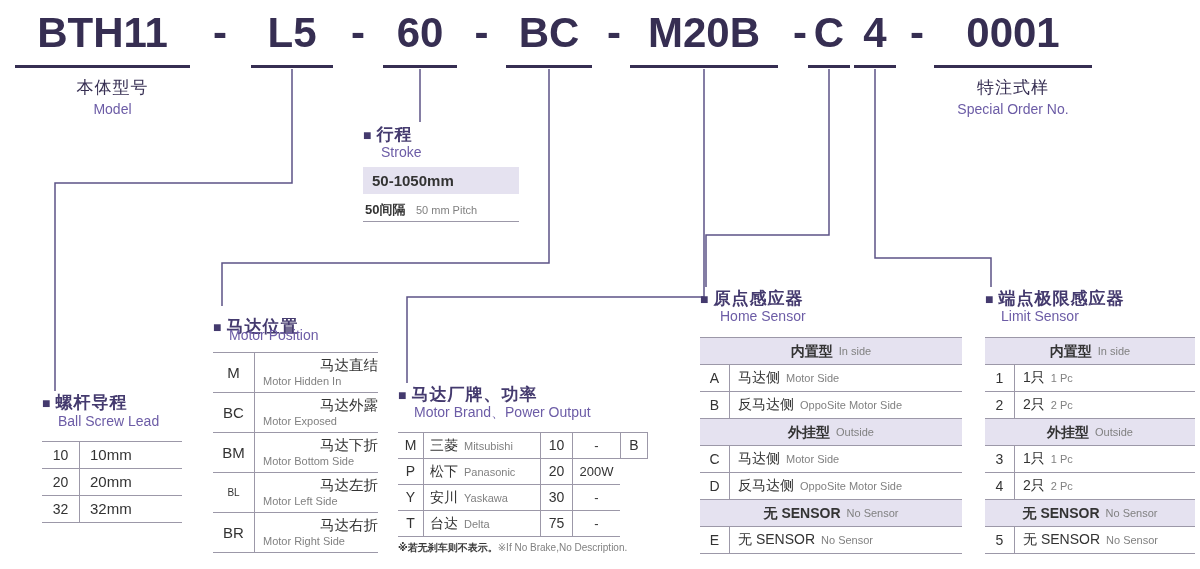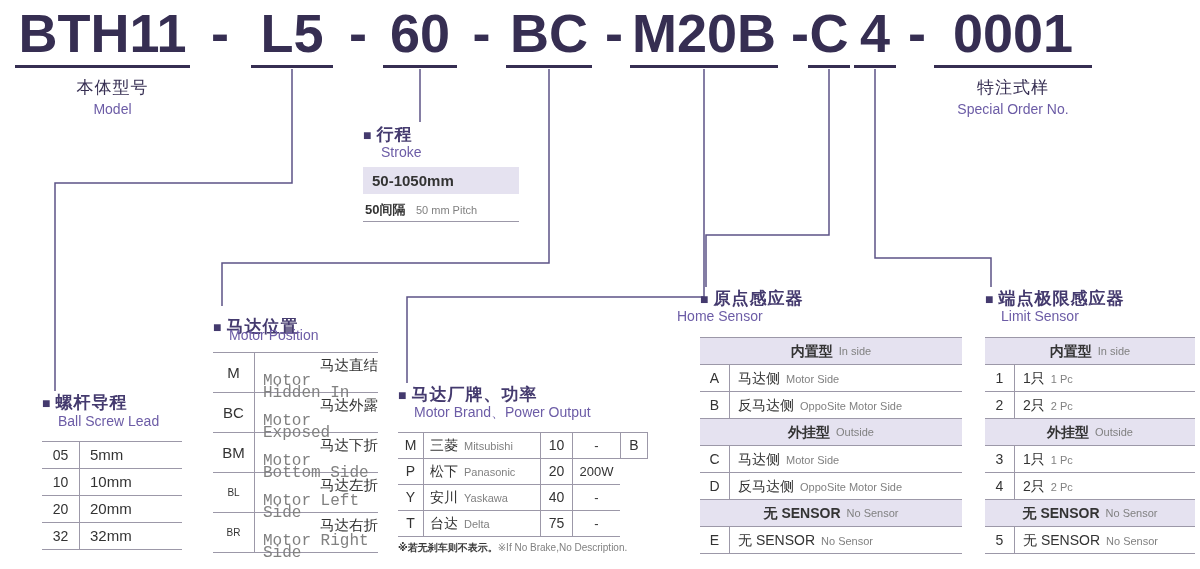--- a/index.html
+++ b/index.html
@@ -5,43 +5,43 @@
   :root{
     --dark:#362e52; --pzh:#443a6e; --pen:#6c5ca6; --hbg:#e5e2f0;
     --bd:#9c98a8; --txt:#333333; --sub:#818181; --line:#5c5386;
   }
   *{box-sizing:border-box;}
   body{margin:0;background:#fff;}
   .canvas{position:relative;width:1200px;height:569px;background:#fff;overflow:hidden;
           font-family:"Liberation Sans","DejaVu Sans",sans-serif;}
   svg.lines{position:absolute;left:0;top:0;}
   .seg,.dash{position:absolute;top:4px;height:64px;line-height:58px;text-align:center;
-             font-size:54px;font-weight:bold;color:var(--dark);}
+             font-size:42px;font-weight:bold;color:var(--dark);}
   .seg{border-bottom:3px solid var(--dark);}
   .lblblk{position:absolute;text-align:center;}
   .lbl-zh{font-size:17px;font-weight:normal;color:var(--dark);letter-spacing:1px;}
   .lbl-en{font-size:14px;color:var(--pen);margin-top:2px;}
   .sec-zh{position:absolute;font-size:17px;font-weight:bold;color:var(--pzh);letter-spacing:1px;white-space:nowrap;}
   .bullet{font-size:14px;margin-right:4px;}
   .sec-en{position:absolute;font-size:14px;color:var(--pen);white-space:nowrap;}
   .tbl{position:absolute;border-top:1px solid var(--bd);}
   .trow{display:flex;border-bottom:1px solid var(--bd);}
-  .h27{height:27px;line-height:26px;}
+  .h27{height:27px;line-height:26px;align-items:flex-end;}
   .h26{height:26px;line-height:25px;}
   .h40{height:40px;}
   .c-code{flex:none;text-align:center;border-right:1px solid var(--bd);font-size:14px;color:var(--txt);}
   .c-fill{flex:1;padding-left:10px;font-size:15px;color:var(--txt);}
   .c-desc{flex:1;padding-left:8px;white-space:nowrap;}
   .zh{font-size:14px;color:var(--txt);}
   .en-sm{font-size:11px;color:var(--sub);margin-left:6px;}
   .hdr{background:var(--hbg);justify-content:center;}
   .hdr .zh{font-weight:bold;}
   .mp-desc{flex:1;padding:3px 0 0 8px;}
   .mp-zh{font-size:14.5px;color:var(--txt);line-height:19px;text-align:right;}
-  .mp-en{font-size:16px;color:var(--sub);line-height:12px;font-family:Liberation Mono, monospace;}
+  .mp-en{font-size:11px;color:var(--sub);line-height:12px;}
   .c-brand{flex:none;width:116px;padding-left:6px;font-size:14px;color:var(--txt);white-space:nowrap;}
   .c-pc{flex:none;width:32px;text-align:center;border-left:1px solid var(--bd);font-size:14px;color:var(--txt);}
   .c-pw{flex:none;width:48px;text-align:center;border-left:1px solid var(--bd);font-size:13px;color:var(--txt);}
   .c-brake{flex:none;width:28px;text-align:center;border-left:1px solid var(--bd);border-right:1px solid var(--bd);font-size:14px;color:var(--txt);}
   .stroke-range{position:absolute;width:156px;height:27px;line-height:27px;background:var(--hbg);
                 font-size:15px;font-weight:bold;color:var(--txt);padding-left:9px;}
   .stroke-pitch{position:absolute;width:156px;height:26px;line-height:25px;border-bottom:1px solid var(--bd);padding-left:2px;white-space:nowrap;}
   .zh-sm{font-size:13px;font-weight:bold;color:var(--txt);}
   .note{position:absolute;font-size:10px;white-space:nowrap;}
   .note .nzh{color:#3a3a3a;font-weight:bold;}
@@ -94,24 +94,20 @@
     <span class="zh-sm">50间隔</span>
     <span class="en-sm">50 mm Pitch</span>
   </div>
 
   <div class="sec-zh" style="left:42px;top:391px">
     <span class="bullet">■</span><span>螺杆导程</span>
   </div>
   <div class="sec-en" style="left:58px;top:413px">Ball Screw Lead</div>
   <div class="tbl" style="left:42px;top:441px;width:140px">
     <div class="trow h27">
-      <div class="c-code" style="width:38px">05</div>
-      <div class="c-fill">5mm</div>
-    </div>
-    <div class="trow h27">
       <div class="c-code" style="width:38px">10</div>
       <div class="c-fill">10mm</div>
     </div>
     <div class="trow h27">
       <div class="c-code" style="width:38px">20</div>
       <div class="c-fill">20mm</div>
     </div>
     <div class="trow h27">
       <div class="c-code" style="width:38px">32</div>
       <div class="c-fill">32mm</div>
@@ -145,21 +141,21 @@
       </div>
     </div>
     <div class="trow h40">
       <div class="c-code" style="width:42px;line-height:40px;font-size:10px">BL</div>
       <div class="mp-desc">
         <div class="mp-zh">马达左折</div>
         <div class="mp-en">Motor Left Side</div>
       </div>
     </div>
     <div class="trow h40">
-      <div class="c-code" style="width:42px;line-height:40px;font-size:10px">BR</div>
+      <div class="c-code" style="width:42px;line-height:40px;font-size:15px">BR</div>
       <div class="mp-desc">
         <div class="mp-zh">马达右折</div>
         <div class="mp-en">Motor Right Side</div>
       </div>
     </div>
   </div>
 
   <div class="sec-zh" style="left:398px;top:383px">
     <span class="bullet">■</span><span>马达厂牌、功率</span>
   </div>
@@ -180,40 +176,40 @@
         <span class="zh">松下</span><span class="en-sm">Panasonic</span>
       </div>
       <div class="c-pc">20</div>
       <div class="c-pw">200W</div>
     </div>
     <div class="trow h26" style="width:222px">
       <div class="c-code" style="width:26px">Y</div>
       <div class="c-brand">
         <span class="zh">安川</span><span class="en-sm">Yaskawa</span>
       </div>
-      <div class="c-pc">40</div>
+      <div class="c-pc">30</div>
       <div class="c-pw">-</div>
     </div>
     <div class="trow h26" style="width:222px">
       <div class="c-code" style="width:26px">T</div>
       <div class="c-brand">
         <span class="zh">台达</span><span class="en-sm">Delta</span>
       </div>
       <div class="c-pc">75</div>
       <div class="c-pw">-</div>
     </div>
   </div>
   <div class="note" style="left:398px;top:541px">
     <span class="nzh">※若无刹车则不表示。</span><span class="nen">※If No Brake,No Description.</span>
   </div>
 
   <div class="sec-zh" style="left:700px;top:287px">
     <span class="bullet">■</span><span>原点感应器</span>
   </div>
-  <div class="sec-en" style="left:677px;top:308px">Home Sensor</div>
+  <div class="sec-en" style="left:720px;top:308px">Home Sensor</div>
   <div class="tbl" style="left:700px;top:337px;width:262px">
     <div class="trow h27 hdr">
       <span class="zh">内置型</span>
         <span class="en-sm">In side</span>
     </div>
     <div class="trow h27">
       <div class="c-code" style="width:30px">A</div>
       <div class="c-desc">
         <span class="zh">马达侧</span><span class="en-sm">Motor Side</span>
       </div>

